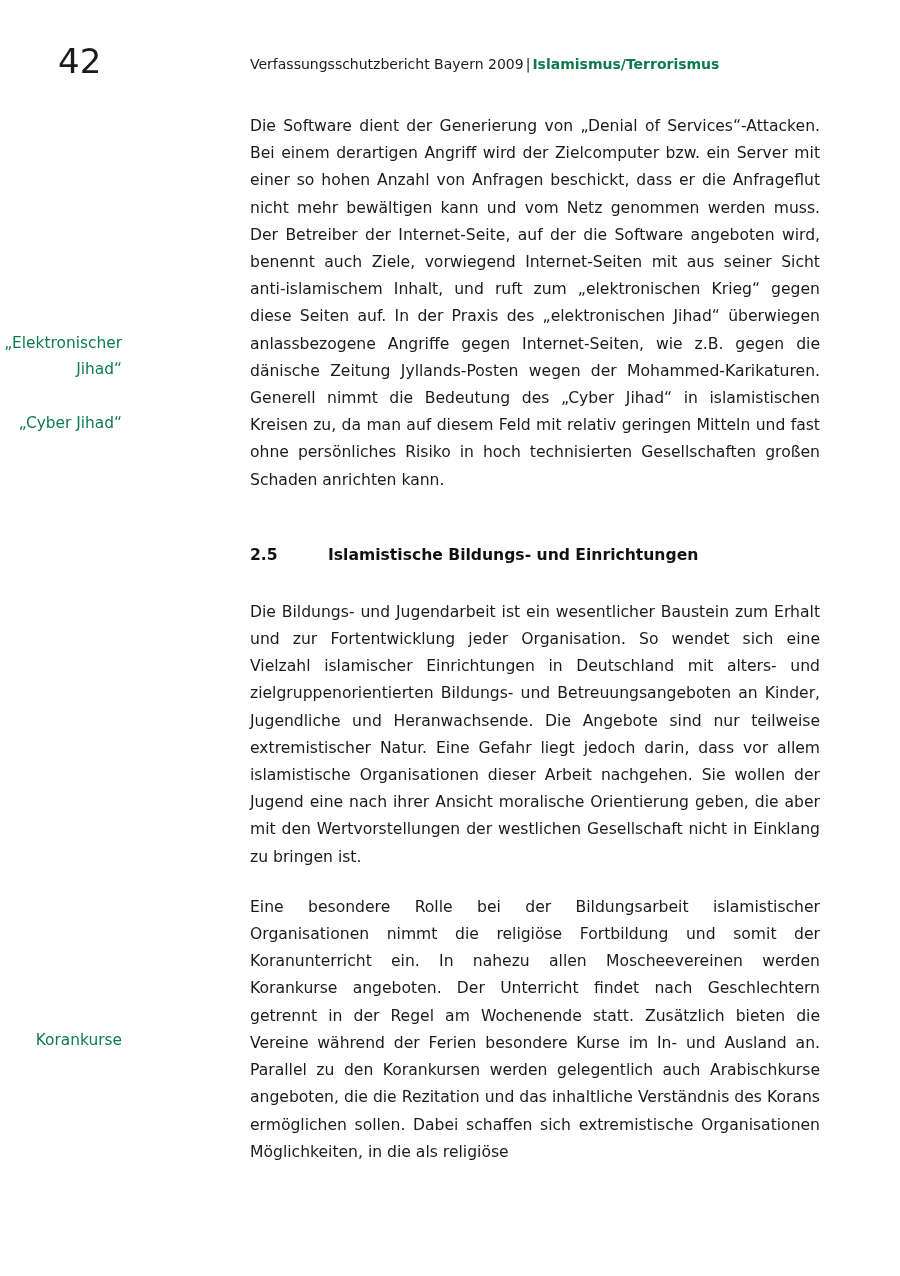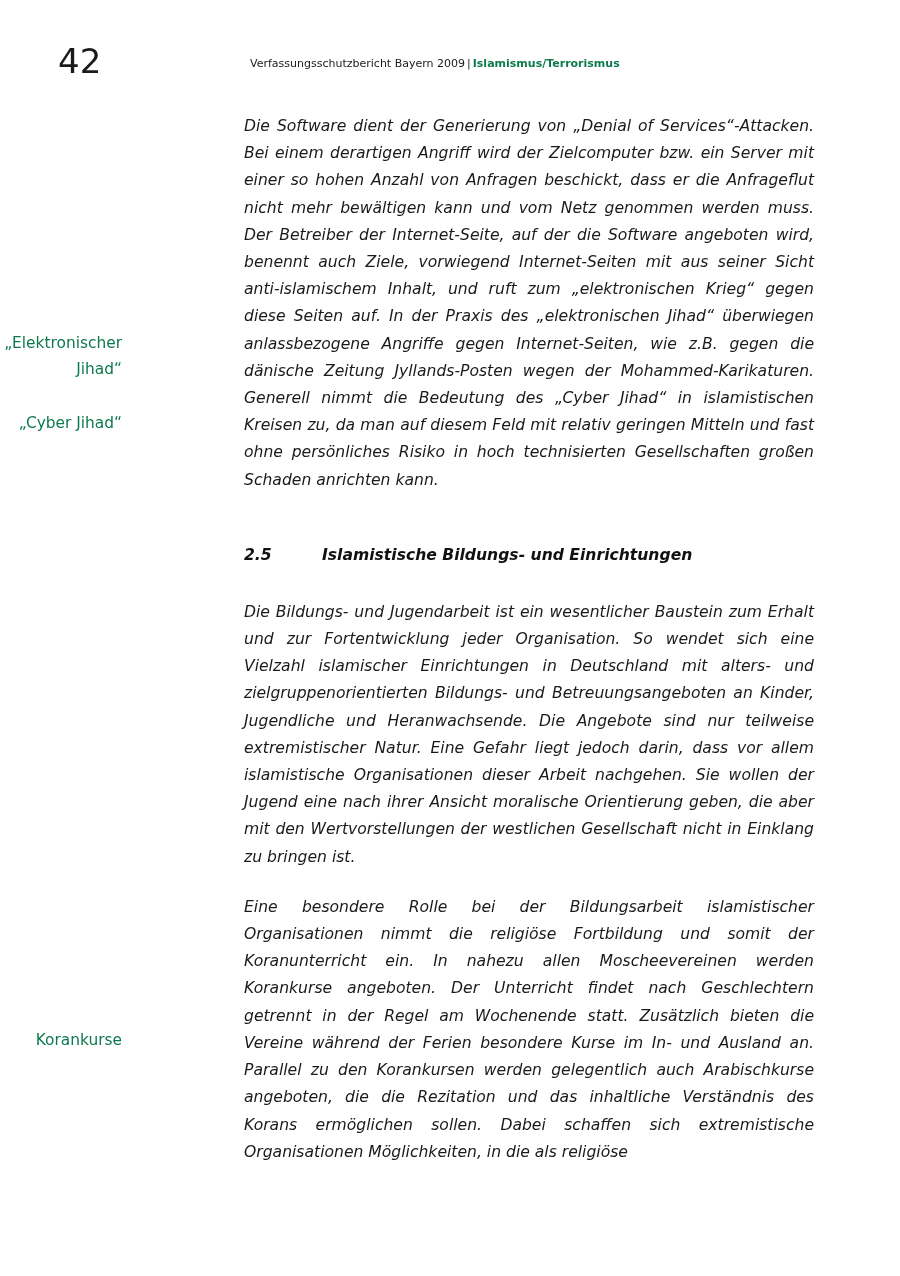--- a/index.html
+++ b/index.html
@@ -29,21 +29,21 @@
     font-size: 34px;
     line-height: 34px;
     font-weight: normal;
     color: #1a1a1a;
     letter-spacing: 0px;
   }
   .running-head {
     position: absolute;
     left: 250px;
     top: 56px;
-    font-size: 11px;
+    font-size: 14px;
     line-height: 16px;
     color: #1a1a1a;
     white-space: nowrap;
   }
   .running-head .sep {
     color: #1a1a1a;
     padding: 0 2px;
   }
   .running-head .section {
     color: #0d7a4e;
@@ -62,24 +62,23 @@
     padding-right: 0;
   }
   .margin-note span { display: block; }
   #note-1 { top: 330px; }
   #note-2 { top: 410px; }
   #note-3 { top: 1027px; }
 
   
   .text-col {
     position: absolute;
-    left: 244px;
+    left: 250px;
     top: 113px;
     width: 570px;
-    font-style: italic;
   }
   p.body {
     margin: 0;
     font-size: 15.6px;
     line-height: 27.2px;
     text-align: justify;
     text-justify: inter-word;
     color: #1a1a1a;
     hyphens: manual;
   }

